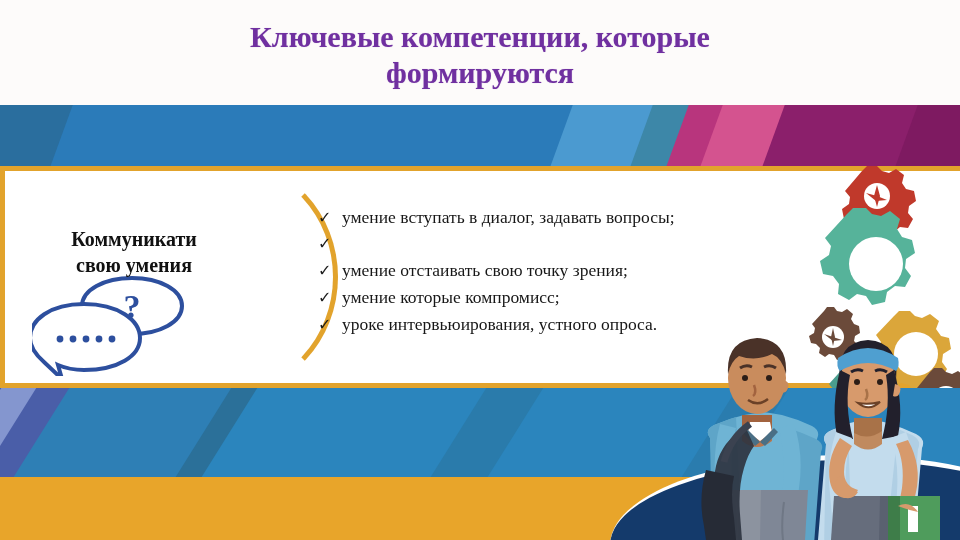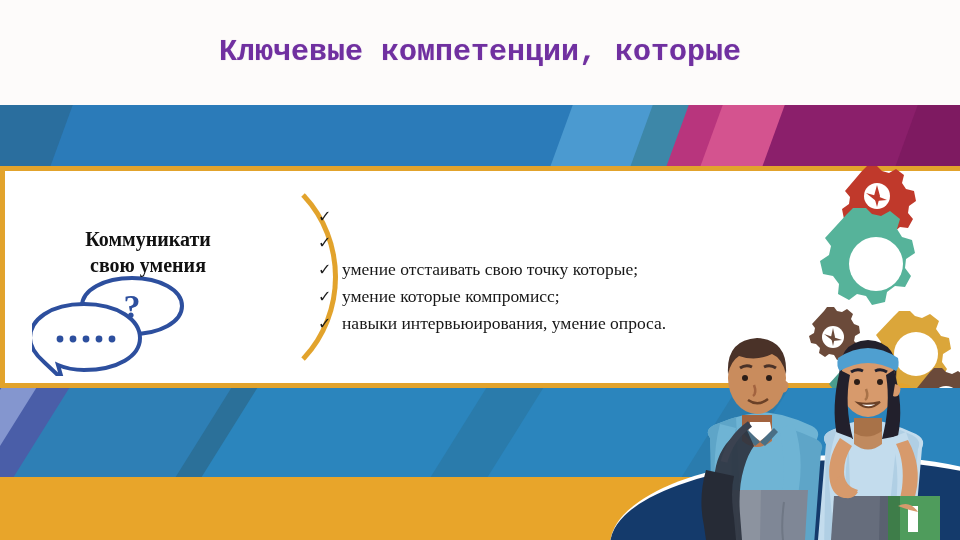--- a/index.html
+++ b/index.html
@@ -46,32 +46,32 @@
 
   .arc{
     position:absolute;left:118px;top:160px;width:220px;height:234px;
     border:5px solid #e2a32c;border-radius:50%;
     border-left-color:transparent;border-top-color:transparent;border-bottom-color:transparent;
     box-sizing:border-box;
   }
 
   
   .title{
-    position:absolute;left:60px;top:34px;width:840px;
+    position:absolute;left:60px;top:19px;width:840px;
     text-align:center;
     color:#7030a0;
     font-size:30px;line-height:36px;font-weight:bold;
-    font-family:Liberation Mono, monospace;
+    font-family:Liberation Serif, serif;
     z-index:40;
     text-shadow:0 0 1px rgba(112,48,160,.35);
   }
 
   
   .cat-label{
-    position:absolute;left:40px;top:226px;width:216px;
+    position:absolute;left:26px;top:226px;width:216px;
     text-align:center;color:#111;
     font-size:20px;line-height:26px;font-weight:bold;
     font-family:"Liberation Serif", serif;
     z-index:25;
   }
 
   
   .bubbles{position:absolute;left:32px;top:276px;width:200px;height:100px;z-index:24;}
 
   
@@ -151,20 +151,21 @@
         <path d="M130 206 l4-4 h8 l4 4 6 2 6-3 7 5 -2 6 4 6 6 2 1 8 -6 4 -1 6 4 5 -4 7 -6-1 -5 4 -1 6 -8 2 -4-6 -6-1 -5 4 -7-4 1-6 -4-5 -6-2 -2-8 6-4 1-6 -4-5z"></path>
         <circle cx="146" cy="234" r="14" fill="#ffffff"></circle>
       </g>
     </svg>
   </div>
 
   <div class="arc"></div>
 
   <div class="title">
     <div>Ключевые компетенции, которые</div>
+    <div>формируются</div>
   </div>
 
   <div class="cat-label">
     <div>Коммуникати</div>
     <div>свою умения</div>
   </div>
 
   <div class="bubbles">
     <svg width="200" height="100" viewBox="0 0 200 100">
       <g>
@@ -179,35 +180,36 @@
         <circle cx="67" cy="63" r="3.4" fill="#2d4f9e"></circle>
         <circle cx="80" cy="63" r="3.4" fill="#2d4f9e"></circle>
       </g>
     </svg>
   </div>
 
   <div class="bullets">
     <ul>
       <li>
         <span class="chk">✓</span>
-      </li>
-      <li>
-        <span class="chk">✓</span>
-      </li>
-      <li>
-        <span class="chk">✓</span>
-        <span>умение отстаивать свою точку которые;</span>
+        <span>умение вступать в диалог, задавать вопросы;</span>
+      </li>
+      <li>
+        <span class="chk">✓</span>
+      </li>
+      <li>
+        <span class="chk">✓</span>
+        <span>умение отстаивать свою точку зрения;</span>
       </li>
       <li>
         <span class="chk">✓</span>
         <span>умение которые компромисс;</span>
       </li>
       <li>
         <span class="chk">✓</span>
-        <span>навыки интервьюирования, умение опроса.</span>
+        <span>уроке интервьюирования, устного опроса.</span>
       </li>
     </ul>
   </div>
 
   <div class="botblue">
     <div class="st" style="left:-140px;width:130px;background:#3b5fa8;"></div>
     <div class="st" style="left:-30px;width:40px;background:#8496cf;"></div>
     <div class="st" style="left:5px;width:36px;background:#4a5ea8;"></div>
     <div class="st" style="left:38px;width:170px;background:#2e7fb5;"></div>
     <div class="st" style="left:200px;width:30px;background:#2b7099;"></div>

